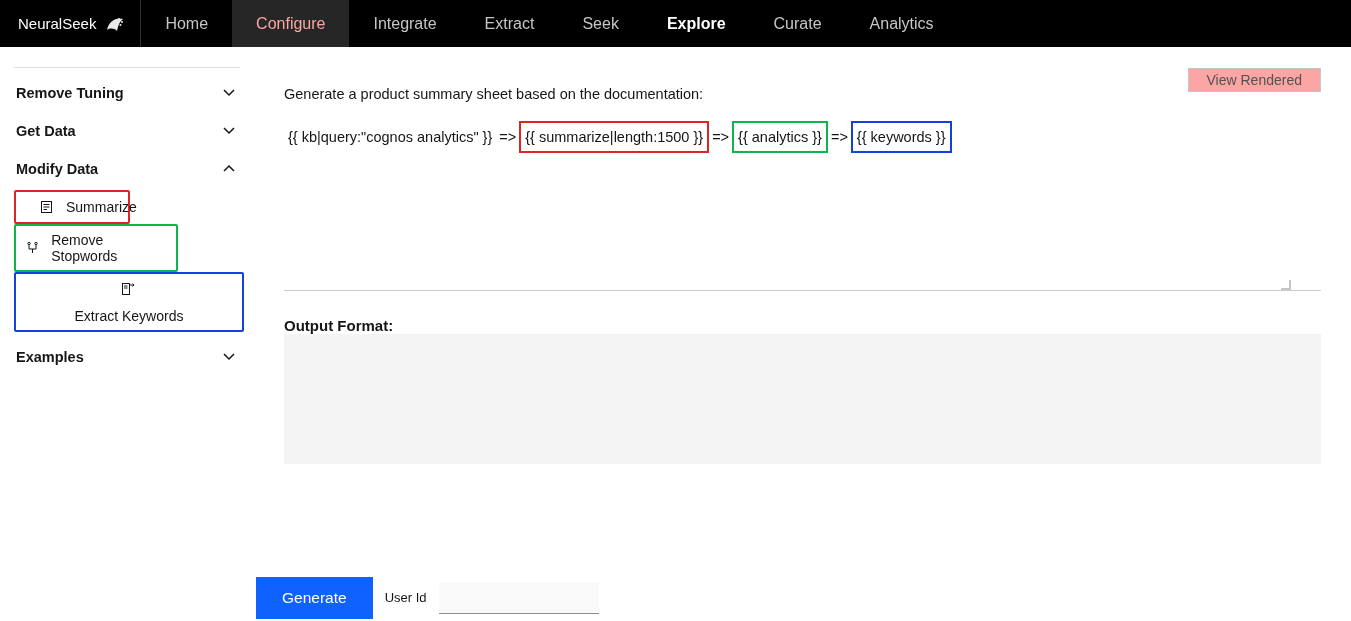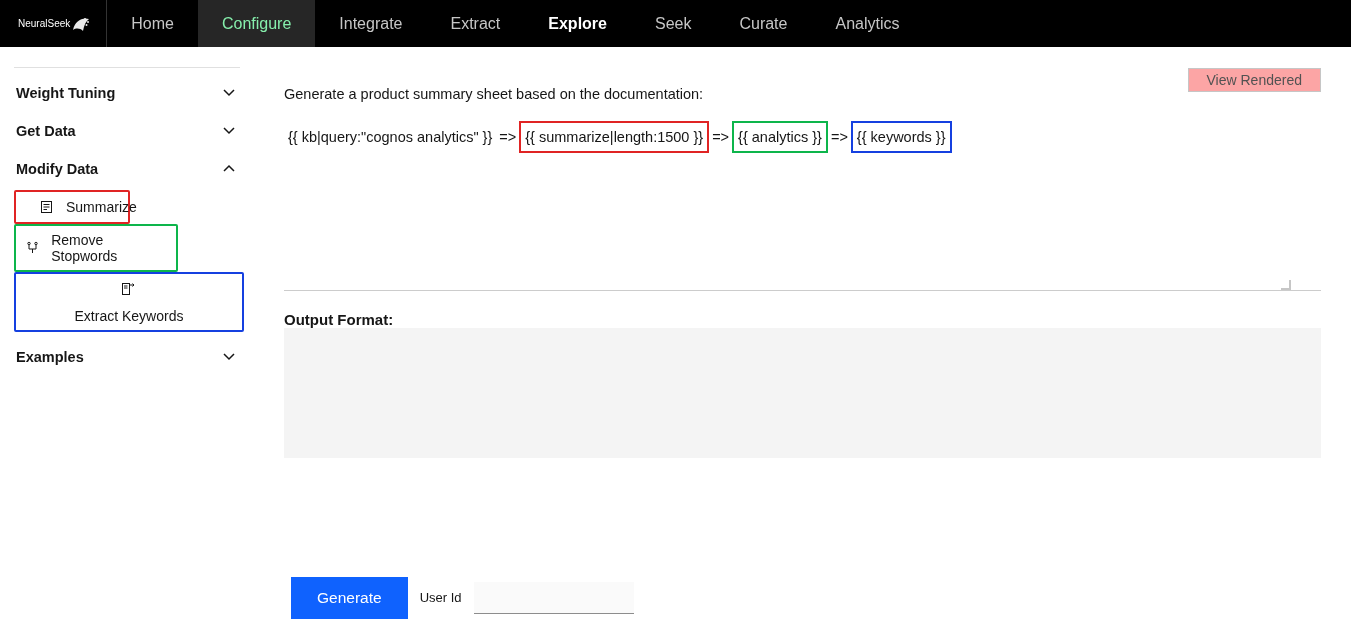--- a/index.html
+++ b/index.html
@@ -17,37 +17,38 @@
   .topnav {
     background: #000;
     color: #fff;
     height: 47px;
     display: flex;
     align-items: center;
   }
   .brand {
     display: flex;
     align-items: center;
+    gap: 8px;
     padding: 0 14px 0 18px;
     height: 100%;
     border-right: 1px solid #333;
-    font-size: 10px;
+    font-size: 15px;
   }
   .brand .logo-icon svg { display:block; }
   .nav-items { display: flex; height: 100%; }
   .nav-item {
     padding: 0 24px;
     height: 100%;
     display: flex;
     align-items: center;
     color: #c6c6c6;
     cursor: pointer;
     font-size: 16px;
   }
-  .nav-item.hover { background: #262626; color: #86efac; }
+  .nav-item.hover { background: #262626; color: #fca5a5; }
   .nav-item.active { color: #fff; font-weight: 600; }
 
   
   .layout { display: flex; height: calc(621px - 47px); }
   .sidebar { width: 254px; padding-top: 20px; }
   .side-divider { height: 1px; background: #e0e0e0; margin: 0 14px 6px; }
   .side-section {
     padding: 10px 16px;
     display: flex;
     justify-content: space-between;
@@ -113,21 +114,21 @@
     border-bottom: 2px solid #c6c6c6;
     border-right: 2px solid #c6c6c6;
     width: 10px; height: 10px;
     position: absolute;
     right: 30px;
     bottom: 0;
   }
   .textarea-wrap {
     position: relative;
     height: 220px;
-    margin-bottom: 16px;
+    margin-bottom: 22px;
     border-bottom: 1px solid #ccc;
   }
 
   .output-format-row {
     display: flex;
     align-items: flex-start;
     gap: 20px;
     padding-top: 4px;
     border-bottom: 0;
   }
@@ -162,21 +163,20 @@
     height: 47px;
   }
   .btn-primary {
     background: #0f62fe;
     color: #fff;
     border: none;
     padding: 0 26px;
     height: 42px;
     font-size: 15.5px;
     cursor: pointer;
-    margin-left: 35px;
   }
   .userid-label { font-size: 13px; color:#161616; }
   .userid-input {
     width: 160px;
     height: 32px;
     border: none;
     border-bottom: 1px solid #8d8d8d;
     background: #fafafa;
     padding: 0 8px;
     font-size: 14px;
@@ -195,34 +195,34 @@
           <circle cx="18" cy="9" r="1" fill="#e9e9e9"></circle>
         <circle cx="16.5" cy="12" r="1" fill="#e9e9e9"></circle>
       </svg>
     </span>
   </div>
   <div class="nav-items">
     <div class="nav-item">Home</div>
     <div class="nav-item hover">Configure</div>
     <div class="nav-item">Integrate</div>
     <div class="nav-item">Extract</div>
+    <div class="nav-item">Seek</div>
     <div class="nav-item active">Explore</div>
-    <div class="nav-item">Seek</div>
     <div class="nav-item">Curate</div>
     <div class="nav-item">Analytics</div>
   </div>
 </div>
 
 <div class="layout">
 
   <aside class="sidebar">
     <div class="side-divider"></div>
 
     <div class="side-section">
-      <span>Weight Tuning</span>
+      <span>Remove Tuning</span>
       <span class="chev">
         <svg width="14" height="14" viewBox="0 0 14 14">
             <path d="M2 4 L7 9 L12 4" fill="none" stroke="#161616" stroke-width="1.5"></path>
           </svg>
       </span>
     </div>
 
     <div class="side-section">
       <span>Get Data</span>
       <span class="chev">

